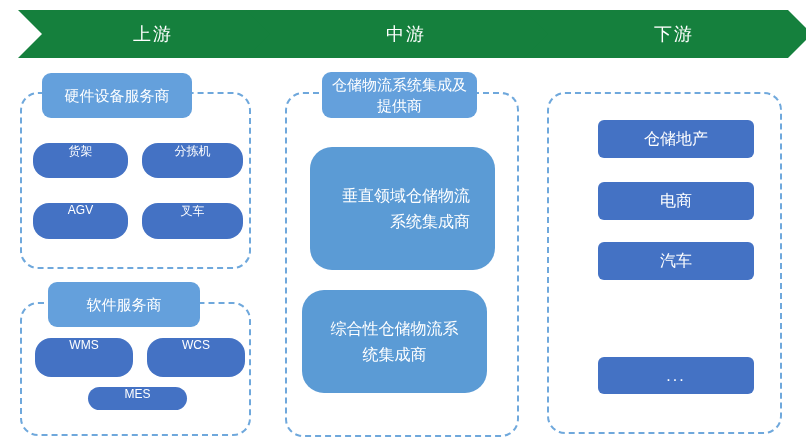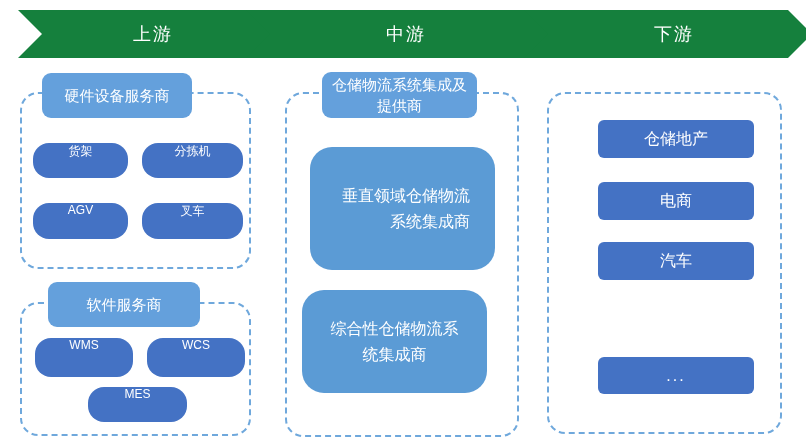--- a/index.html
+++ b/index.html
@@ -72,21 +72,21 @@
     justify-content: center;
     font-size: 12px;
     z-index: 2;
   }
   .ib-huojia  { left: 33px;  top: 143px; width: 95px;  height: 35px; }
   .ib-fenjian { left: 142px; top: 143px; width: 101px; height: 35px; }
   .ib-agv     { left: 33px;  top: 203px; width: 95px;  height: 36px; }
   .ib-chache  { left: 142px; top: 203px; width: 101px; height: 36px; }
   .ib-wms     { left: 35px;  top: 338px; width: 98px;  height: 39px; }
   .ib-wcs     { left: 147px; top: 338px; width: 98px;  height: 39px; }
-  .ib-mes     { left: 88px;  top: 387px; width: 99px;  height: 35px; }
+  .ib-mes     { left: 88px;  top: 387px; width: 99px;  height: 23px; }
 
   
   .panel-box {
     position: absolute;
     background: #5B9BD5;
     color: #ffffff;
     border-radius: 22px;
     display: flex;
     align-items: center;
     justify-content: center;

